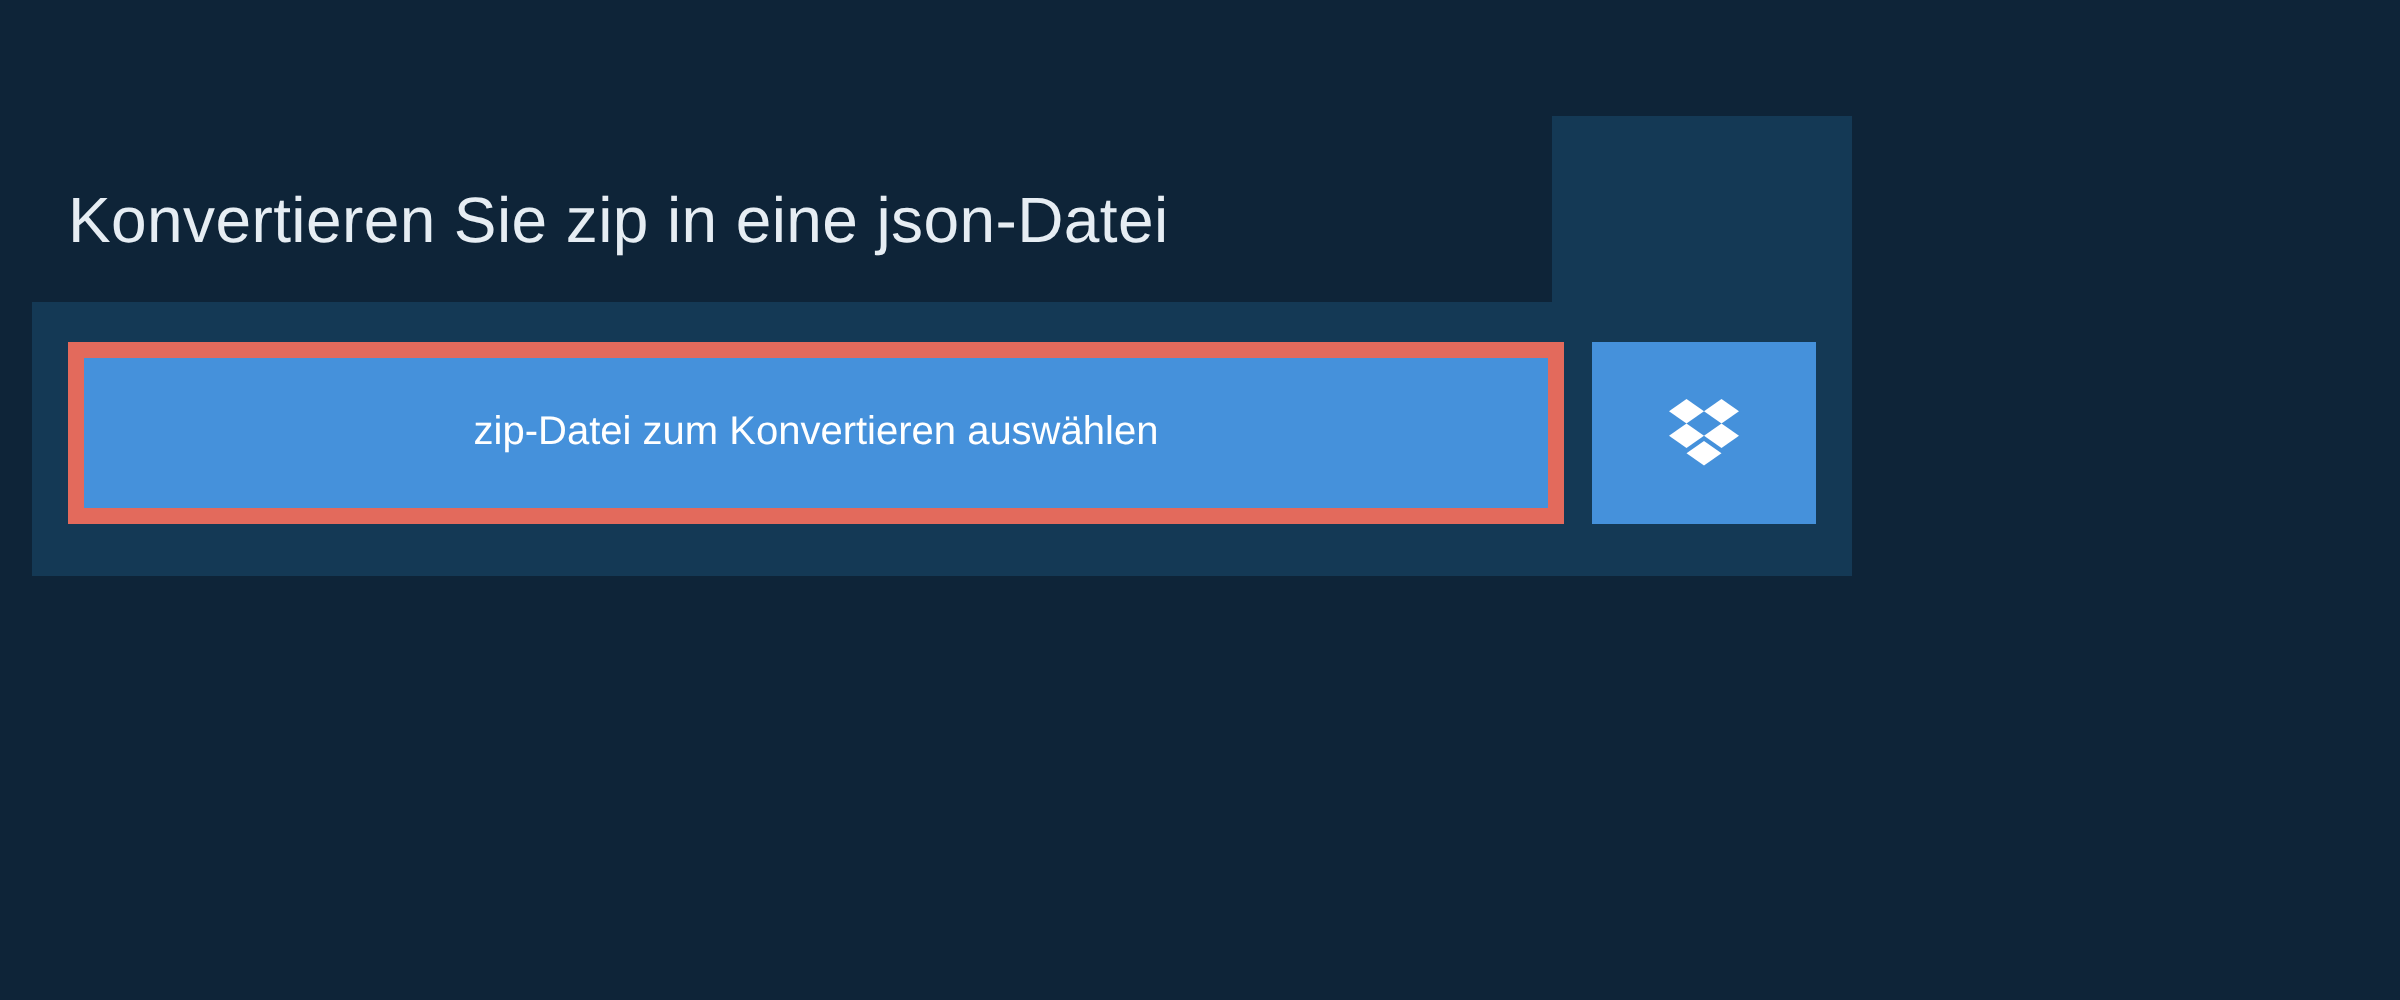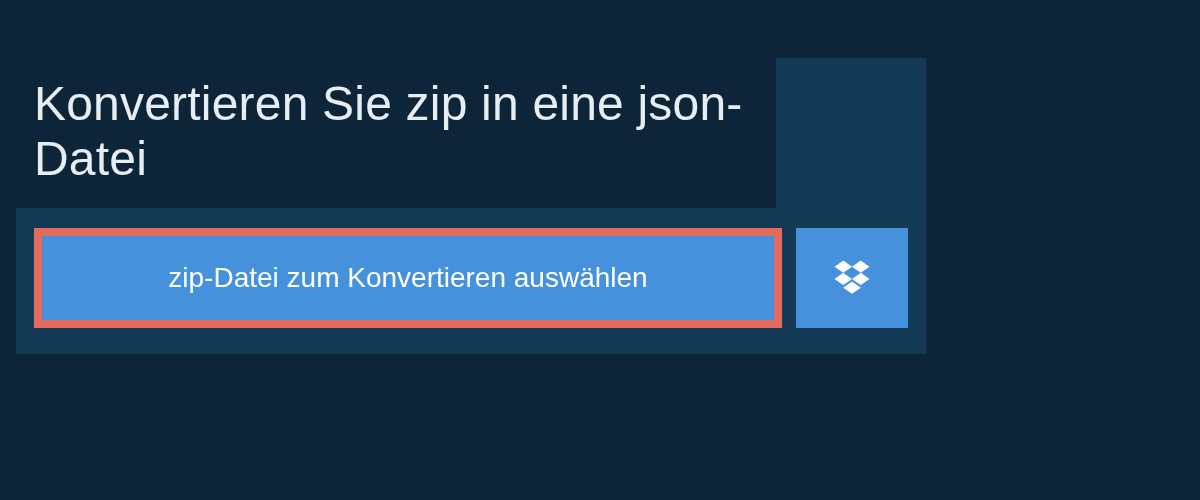--- a/index.html
+++ b/index.html
@@ -21,44 +21,45 @@
       width: 910px;
       background: #143955;
     }
     .title-bar {
       background: #0e2438;
       padding: 18px 18px 22px 18px;
       width: 760px;
     }
     .title {
       color: #e6edf3;
-      font-size: 48px;
+      font-size: 32px;
       font-weight: 400;
       letter-spacing: 0.2px;
+      margin-top: 16px;
     }
     .button-row {
       display: flex;
       gap: 14px;
       padding: 20px 18px 26px 18px;
       align-items: stretch;
     }
     .select-button {
       flex: 0 0 auto;
       width: 748px;
       background: #4591db;
       border: 8px solid #e36a5c;
       display: flex;
       align-items: center;
       justify-content: center;
       padding: 26px 20px;
       cursor: pointer;
     }
     .select-button-label {
       color: #ffffff;
-      font-size: 28px;
+      font-size: 20px;
       font-weight: 400;
     }
     .dropbox-button {
       width: 112px;
       background: #4591db;
       display: flex;
       align-items: center;
       justify-content: center;
       cursor: pointer;
     }

